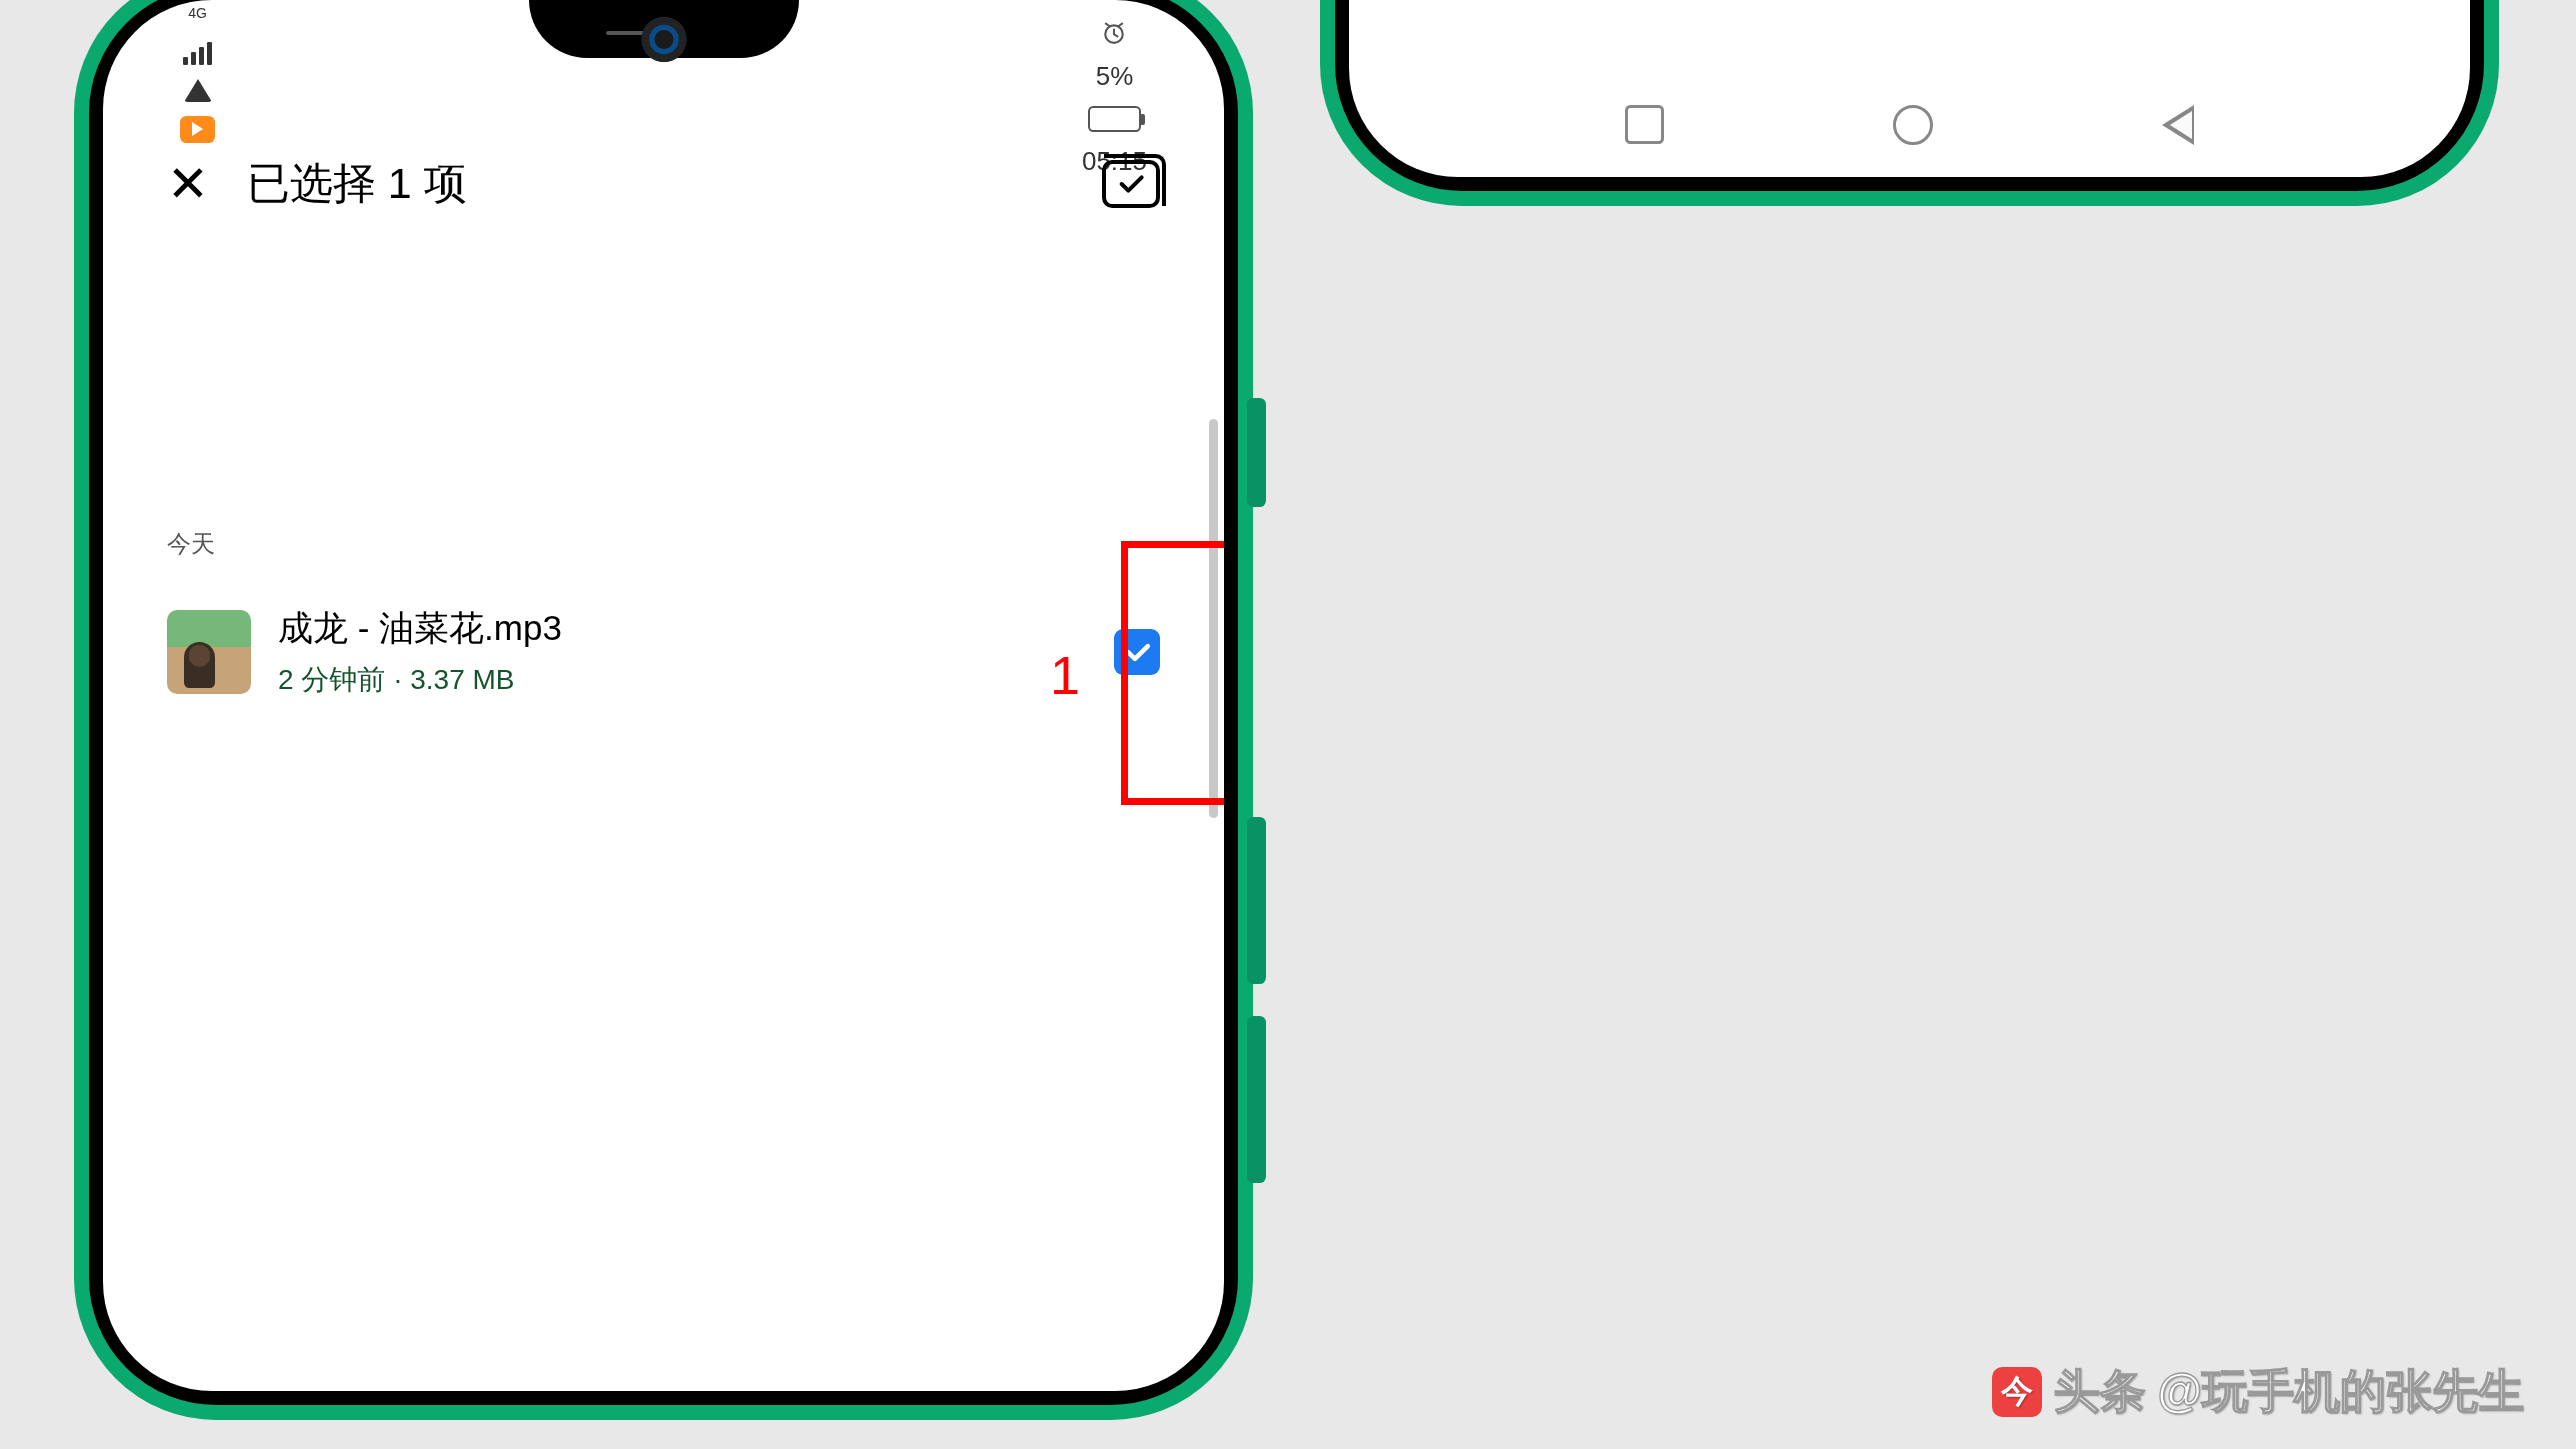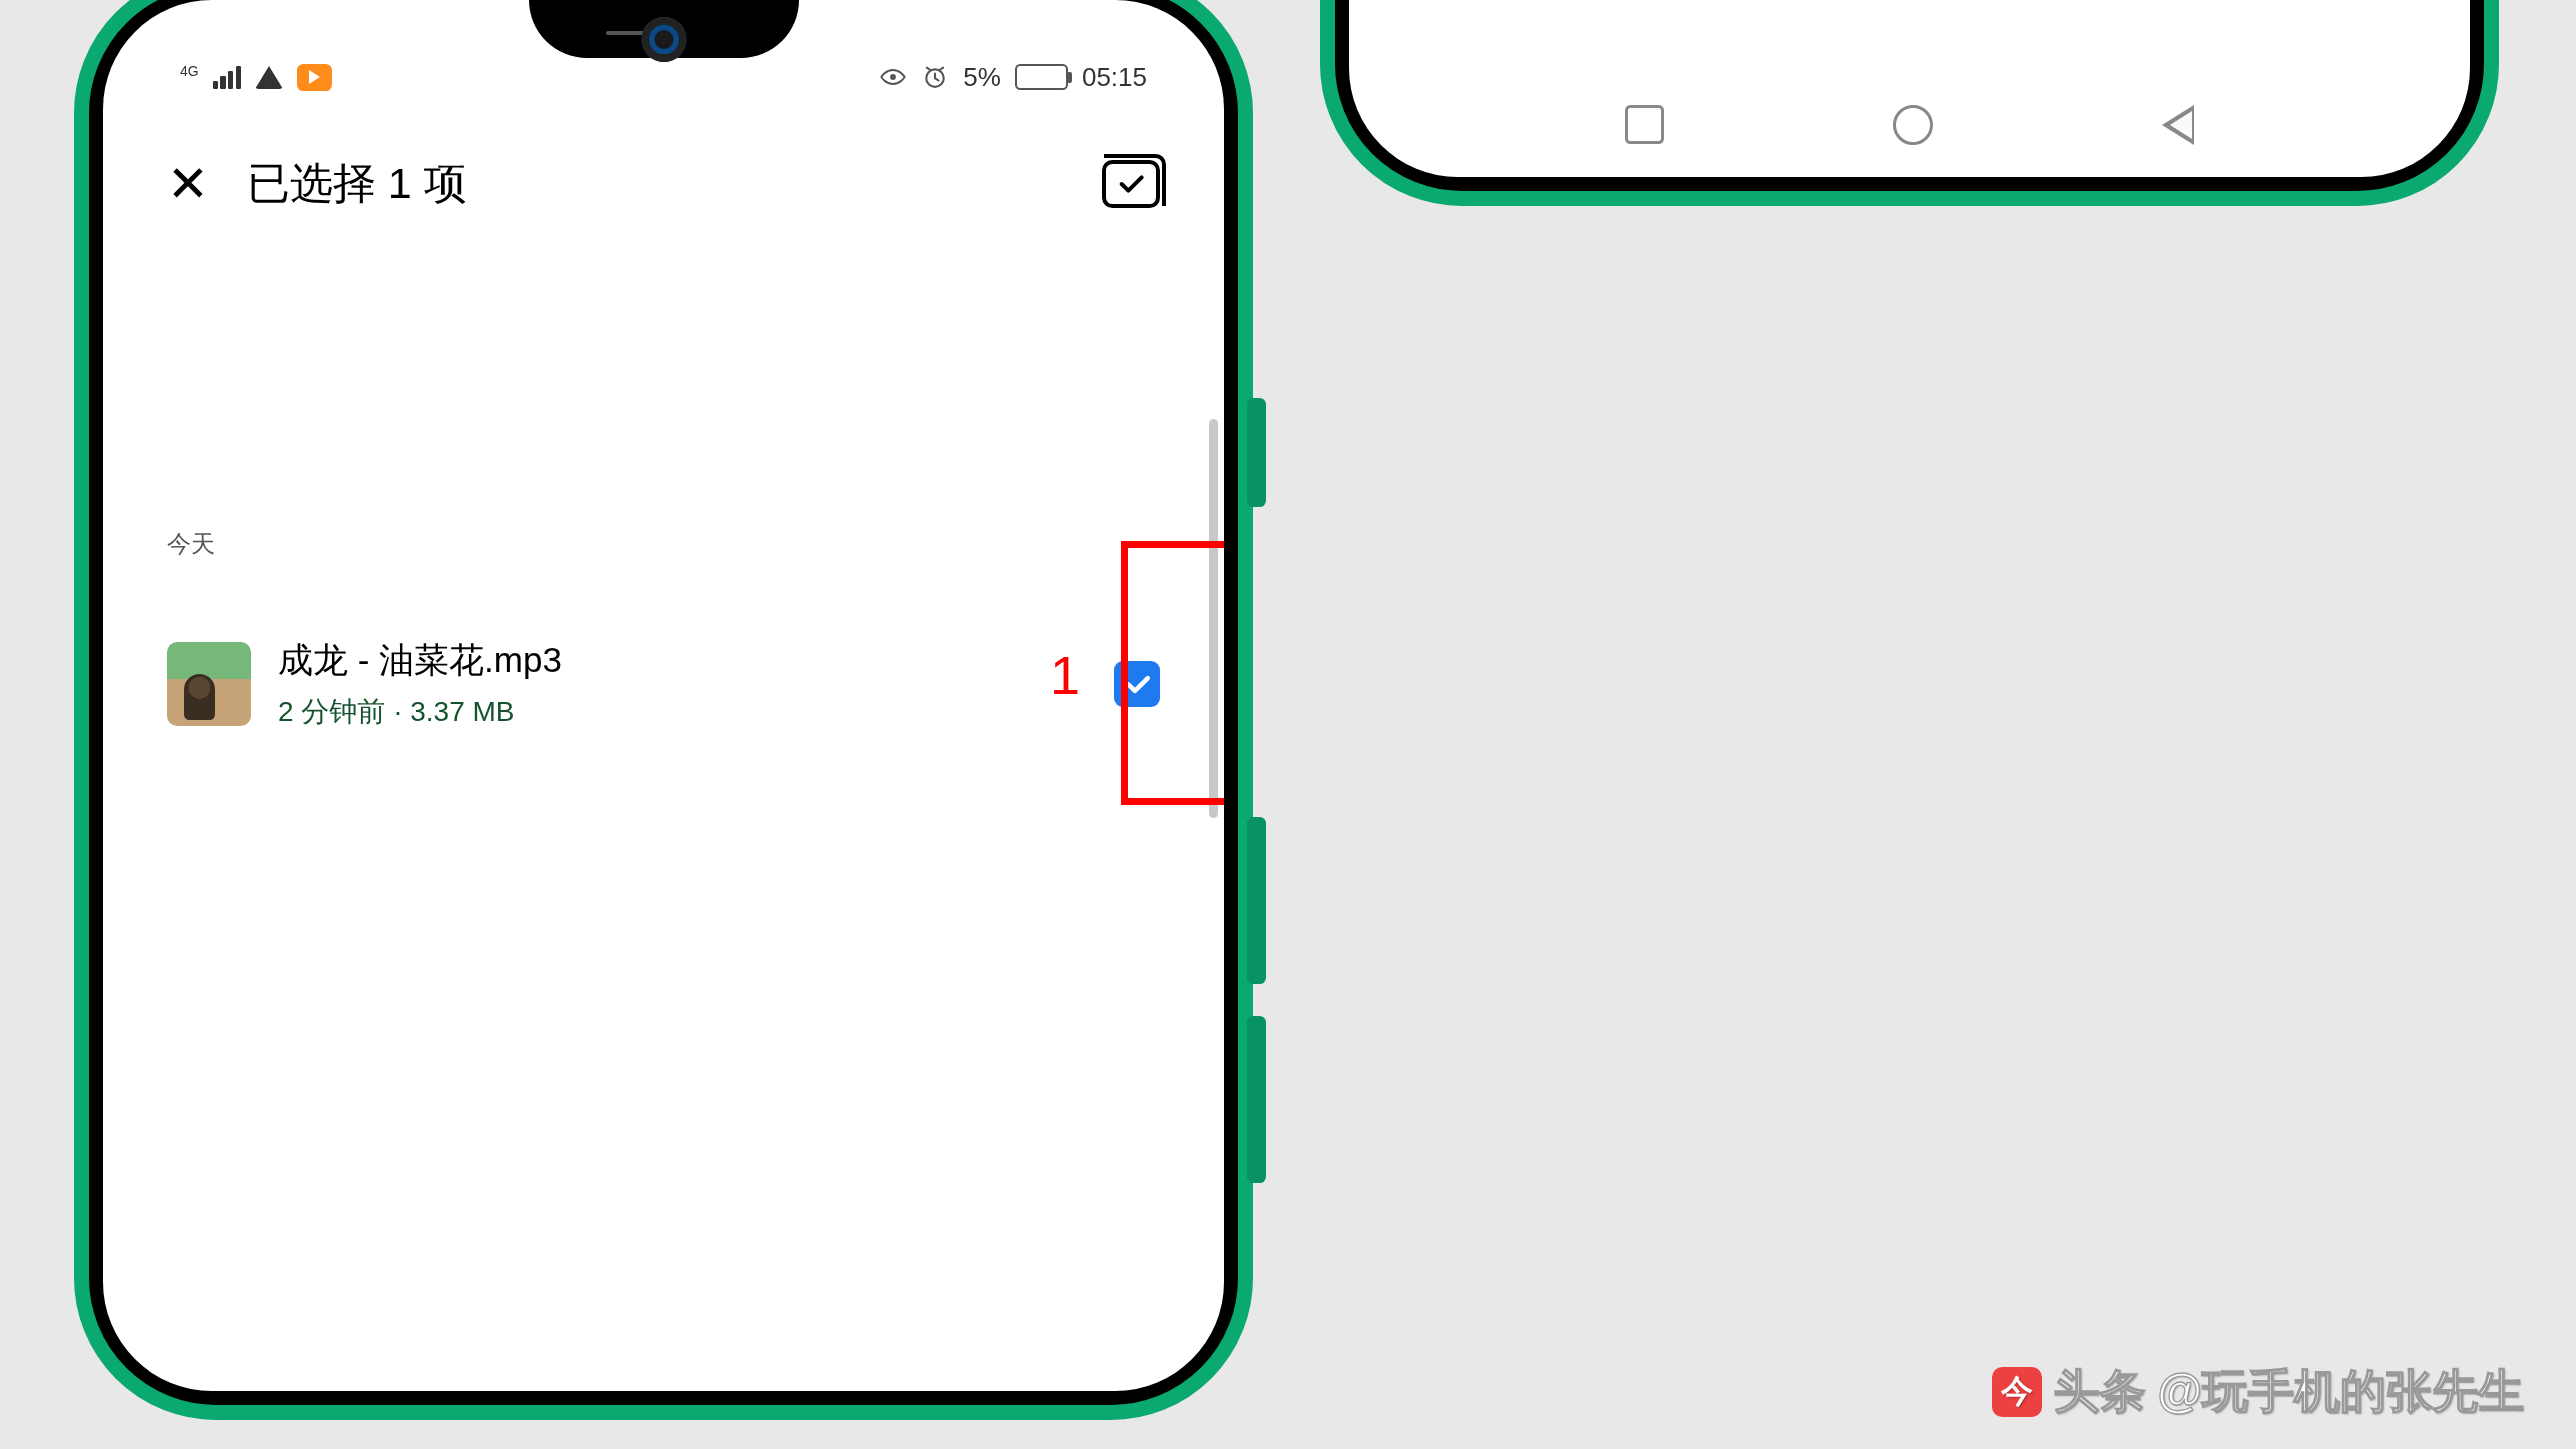--- a/index.html
+++ b/index.html
@@ -80,21 +80,21 @@
     position: absolute;
     top: 45px; left: 0; right: 0;
     height: 64px;
     display: flex;
     justify-content: space-between;
     align-items: center;
     padding: 0 77px;
     font-size: 27px;
     color: #333;
   }
-  .sb-left, .sb-right { display: flex; align-items: center; gap: 14px; }
+  .sb-left, .sb-right { display: flex; align-items: center; gap: 14px; flex-direction: column; }
   .sig-bars { display: flex; align-items: flex-end; gap: 2.6px; }
   .sig-bars span { width: 5.2px; background:#333; border-radius:1.3px;}
   .sb4 { height: 7.7px;} .sb5{height:13px;} .sb6{height:18px;} .sb7{height:23px;}
   .wifi {
     width: 0; height: 0;
     border-left: 14px solid transparent;
     border-right: 14px solid transparent;
     border-bottom: 23px solid #333;
     border-radius: 3.9px;
   }
@@ -161,21 +161,21 @@
 
   
   .section-label {
     position:absolute; top: 528px; left: 64px;
     font-size: 24px; color:#555;
   }
 
   
   .file-item {
     position:absolute; top: 605px; left: 64px; right: 64px;
-    display:flex; align-items:center; gap: 27px; margin-top: 32px;
+    display:flex; align-items:center; gap: 27px;
   }
   .thumb {
     width: 84px; height: 84px; border-radius: 10.3px;
     background: linear-gradient(180deg,#75b87a 0%, #75b87a 44%, #c7a477 44%, #c7a477 100%);
     position:relative; overflow:hidden;
   }
   .thumb::after{
     content:""; position:absolute; bottom:6.4px; left:16.7px;
     width:31px; height:46px;
     background: radial-gradient(circle at 50% 30%, #5a4533 30%, transparent 31%),

